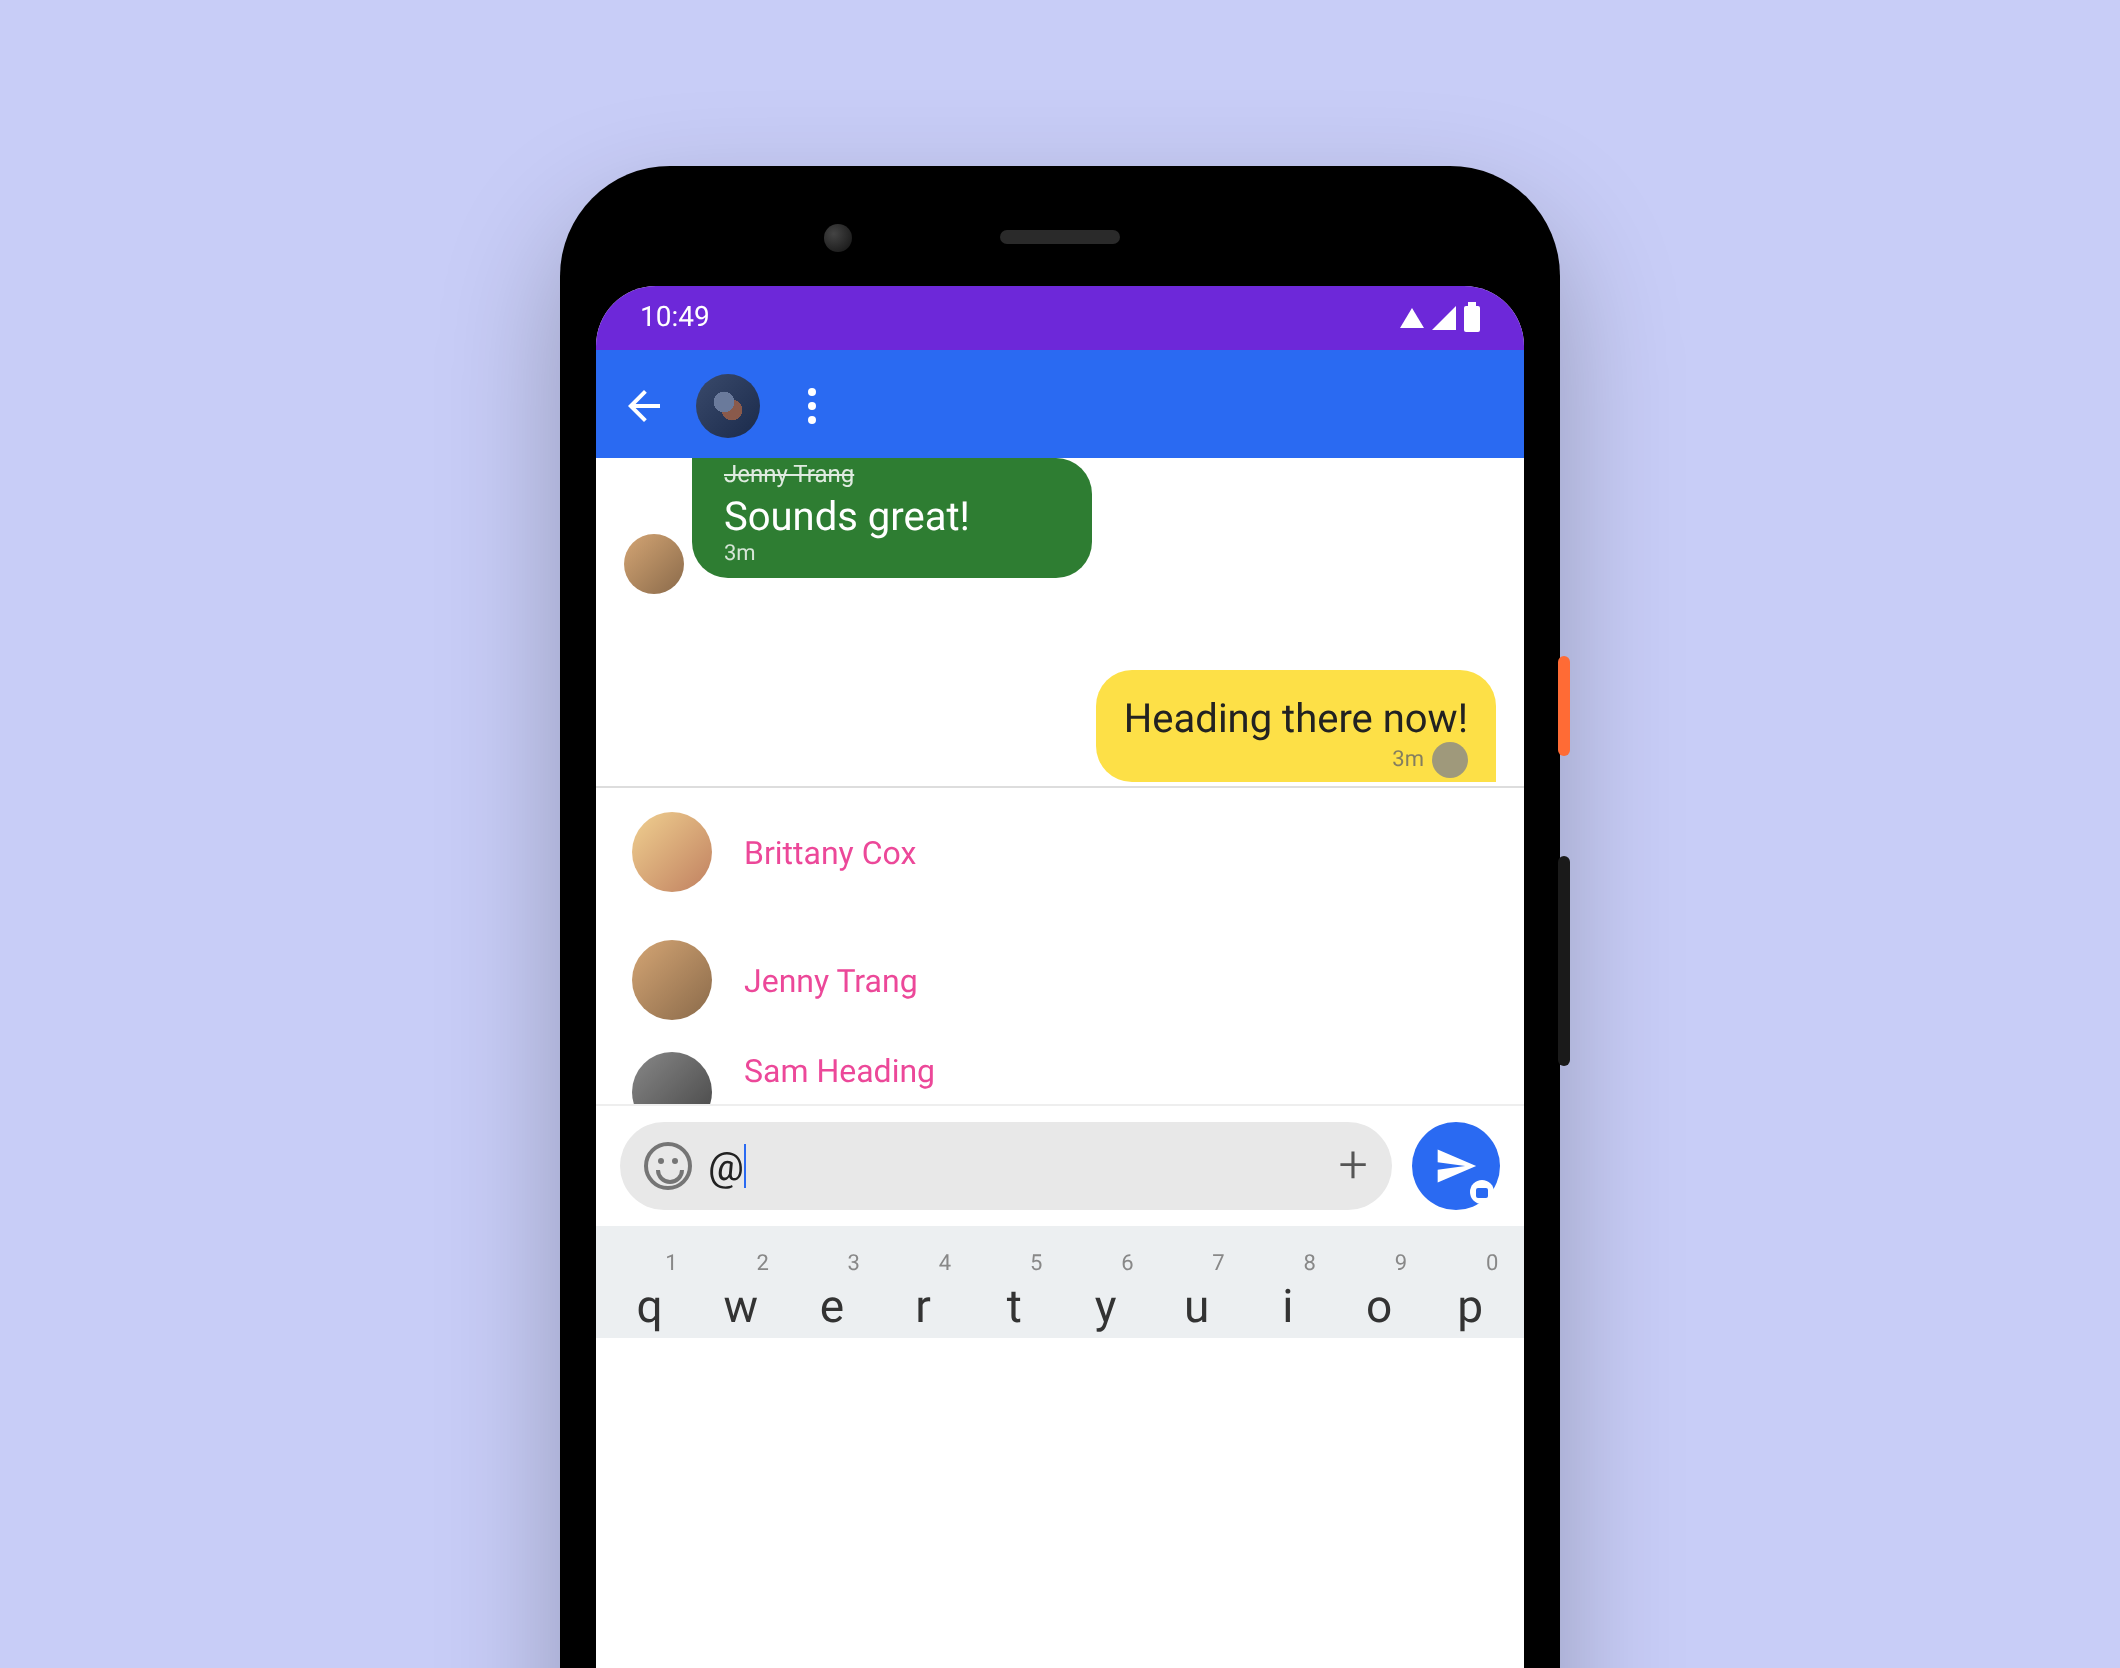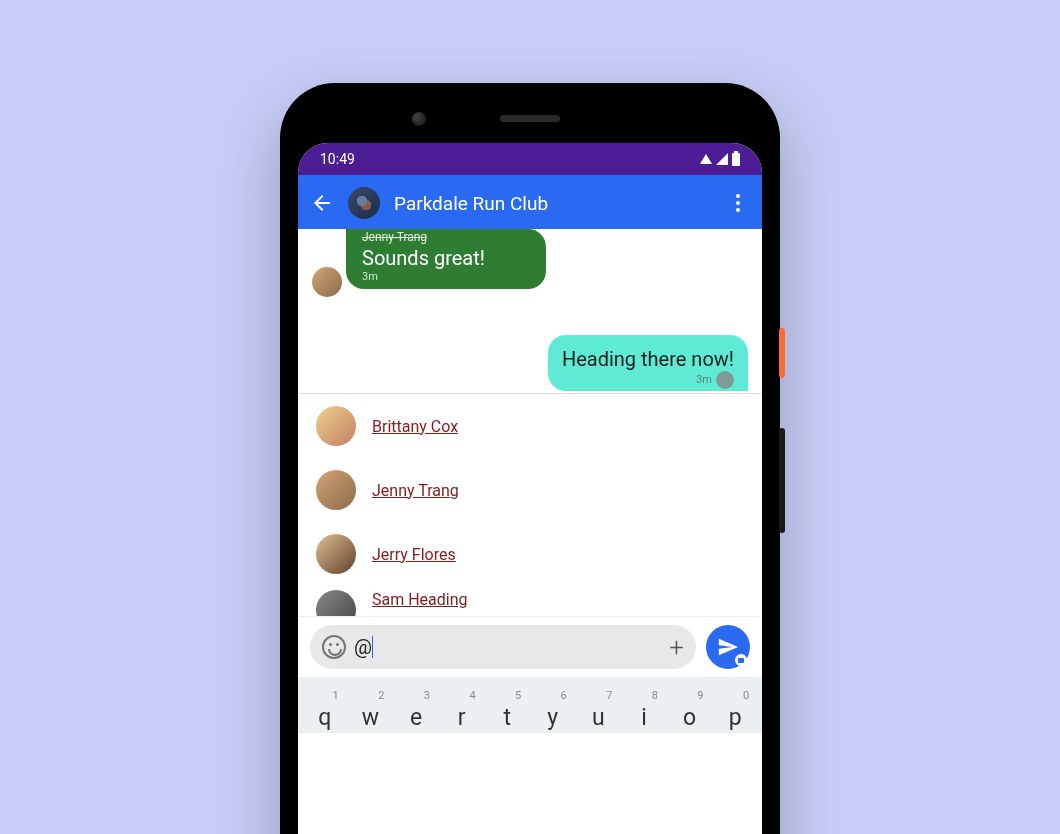--- a/index.html
+++ b/index.html
@@ -65,21 +65,21 @@
     left: 18px;
     right: 18px;
     bottom: 60px;
     border-radius: 30px;
     overflow: hidden;
     background: #fff;
   }
   
   .statusbar {
     height: 32px;
-    background: #4c1d95;
+    background: #6d28d9;
     color: #fff;
     display: flex;
     align-items: center;
     justify-content: space-between;
     padding: 0 22px;
     font-size: 14px;
     font-weight: 400;
   }
   .status-icons { display: flex; gap: 4px; align-items: center; }
   .tri {
@@ -133,40 +133,40 @@
   }
   .bubble-green {
     background:#2e7d32; color:#fff; border-radius: 0 18px 18px 18px;
     padding: 1px 16px 6px; max-width: 200px; margin-left:48px; margin-top:-2px;
   }
   .sender-name { font-size:12px; opacity:0.85; text-decoration: line-through; }
   .bubble-text { font-size:20px; margin-top:2px; }
   .bubble-time { font-size:11px; opacity:0.8; margin-top:0; }
   .row-right { justify-content:flex-end; margin-top:16px; padding-bottom:2px; }
   .bubble-grey {
-    background:#5eead4; color:#222; border-radius:18px 18px 0 18px;
+    background:#fde047; color:#222; border-radius:18px 18px 0 18px;
     padding: 10px 14px 2px; max-width:230px; position:relative;
   }
   .bubble-grey .bubble-time { color:#666; text-align:right; font-size:11px; }
   .tail-av { width:18px; height:18px; border-radius:50%; background:#888; display:inline-block; vertical-align:middle; margin-left:4px;}
   
   .divider { height:1px; background:#ddd; }
   .mention-list { overflow:hidden; }
   .mention-item {
     display:flex; align-items:center; gap:16px;
     padding: 12px 18px; cursor:pointer;
   }
   .mention-item.partial { height:30px; padding-top:4px; padding-bottom:0; overflow:hidden; align-items:flex-start;}
   .m-avatar { width:40px; height:40px; border-radius:50%; flex-shrink:0; }
   .av1 { background: linear-gradient(135deg,#f0d090,#c08060); }
   .av2 { background: linear-gradient(135deg,#d4a574,#8a6a4a); }
   .av3 { background: linear-gradient(135deg,#e0c090,#604030); }
   .av4 { background: linear-gradient(135deg,#70a060,#406030); }
   .av5 { background: linear-gradient(135deg,#888,#444); }
-  .m-name { font-size:16px; color:#7f1d1d;text-decoration:underline; }
+  .m-name { font-size:16px; color:#ec4899; }
   
   .composer {
     display:flex; align-items:center; gap:10px;
     padding: 8px 12px; background:#fff; border-top:1px solid #eee;
   }
   .input-pill {
     flex:1; height:44px; background:#e8e8e8; border-radius:22px;
     display:flex; align-items:center; padding:0 12px; gap:8px;
   }
   .emoji-icon { width:24px; height:24px; border:2px solid #757575; border-radius:50%; position:relative; }
@@ -221,21 +221,20 @@
       </div>
     </div>
 
     <div class="appheader">
       <div class="back-arrow">
         <svg viewBox="0 0 24 24" width="24" height="24">
           <path d="M20 11H7.8l5.6-5.6L12 4l-8 8 8 8 1.4-1.4L7.8 13H20z" fill="#fff"></path>
         </svg>
       </div>
       <div class="group-avatar"></div>
-      <div class="chat-title">Parkdale Run Club</div>
       <div class="more-dots">
         <span></span>
           <span></span>
           <span></span>
       </div>
     </div>
 
     <div class="msgs">
       <div style="position:relative; height:90px;">
         <div class="bubble-green">
@@ -259,24 +258,20 @@
 
     <div class="mention-list">
       <div class="mention-item">
         <div class="m-avatar av1"></div>
         <div class="m-name">Brittany Cox</div>
       </div>
       <div class="mention-item">
         <div class="m-avatar av2"></div>
         <div class="m-name">Jenny Trang</div>
       </div>
-      <div class="mention-item">
-        <div class="m-avatar av3"></div>
-        <div class="m-name">Jerry Flores</div>
-      </div>
       <div class="mention-item partial">
         <div class="m-avatar av5"></div>
         <div class="m-name">Sam Heading</div>
       </div>
     </div>
 
     <div class="composer">
       <div class="input-pill">
         <div class="emoji-icon"></div>
         <div class="input-text">

